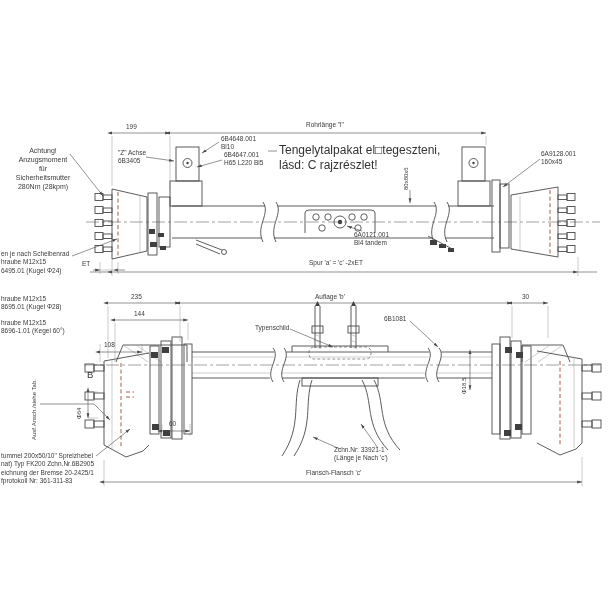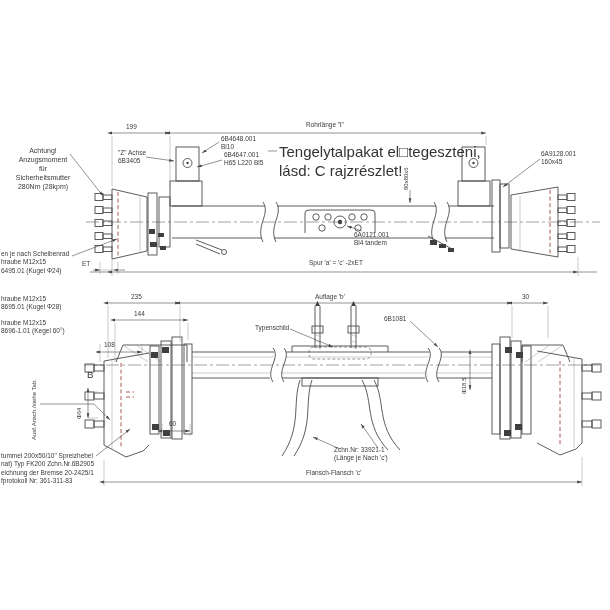--- a/index.html
+++ b/index.html
@@ -1,20 +1,20 @@
 <!DOCTYPE html>
 <html><head>
 <meta charset="utf-8">
 <style>
   html,body{margin:0;padding:0;background:#fff;}
   #stage{position:relative;width:610px;height:610px;background:#ffffff;overflow:hidden;
          font-family:"Liberation Sans",sans-serif;}
   #draw{position:absolute;left:0;top:0;}
   .lbl{position:absolute;font-size:6.5px;line-height:1.3;color:#3a3a3a;white-space:pre-line;}
-  .hu{font-size:15px;line-height:1.25;color:#333;}
+  .hu{font-size:12px;line-height:1.25;color:#333;}
   .warn{font-size:7px;width:78px;text-align:center;}
   .vert{transform:rotate(-90deg);transform-origin:0 0;font-size:6px;white-space:nowrap;}
   .bmark{font-size:9.5px;color:#333;}
   
   .ln{stroke:#4a4a4a;stroke-width:0.9;fill:none;}
   .lt{stroke:#999;stroke-width:0.5;fill:none;}
   .dim{stroke:#4a4a4a;stroke-width:0.6;fill:none;}
   .wit{stroke:#8c8c8c;stroke-width:0.45;fill:none;}
   .ldr{stroke:#4a4a4a;stroke-width:0.6;fill:none;}
   .cl{stroke:#555;stroke-width:0.55;stroke-dasharray:13 3 3 3;fill:none;}

